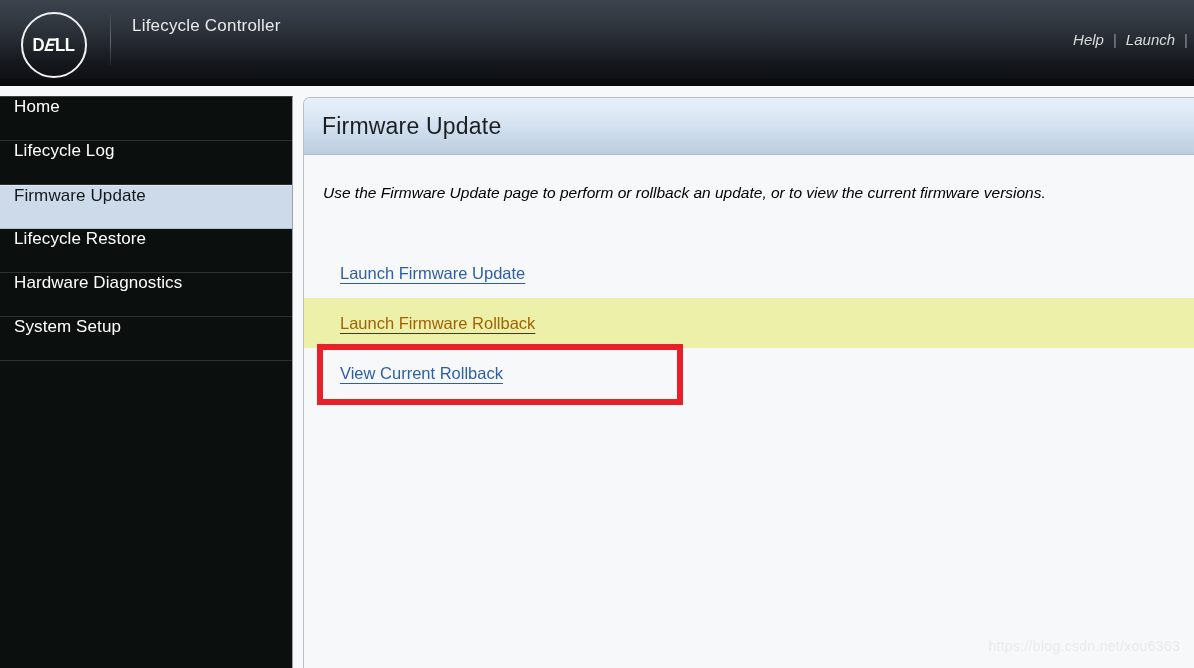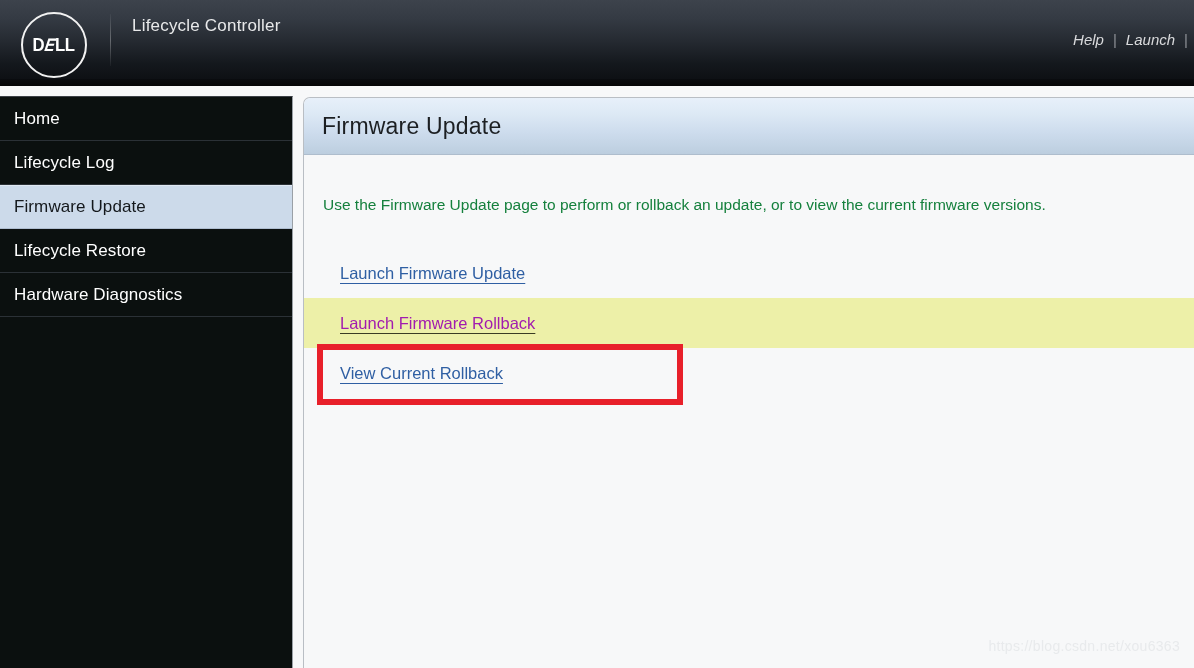--- a/index.html
+++ b/index.html
@@ -108,21 +108,20 @@
     height: 572px;
     background: #0b100f;
     border-top: 1px solid #3c4147;
     border-right: 1px solid #9aa0a6;
     overflow: hidden;
   }
   .nav-item {
     position: relative;
     height: 44px;
     display: flex;
-    align-items: center;
     padding-left: 14px;
     color: #ffffff;
     font-size: 17px;
     letter-spacing: 0.1px;
     border-bottom: 1px solid #2b3136;
     cursor: default;
     white-space: nowrap;
   }
   .nav-item.selected {
     background: #ccdaea;
@@ -161,24 +160,25 @@
   }
   .page-title {
     margin-left: 18px;
     font-size: 23px;
     color: #1c1f22;
     letter-spacing: 0.2px;
   }
 
   .page-desc {
     position: absolute;
-    left: 19px; top: 98px;
+    left: 19px; top: 86px;
     font-size: 15.5px;
-    color: #15803d;
-    white-space: nowrap;
+    color: #000000;
+    white-space: nowrap;
+    font-style: italic;
   }
 
   .link-list {
     position: absolute;
     left: 0; top: 150px;
     width: 900px;
   }
   .link-row {
     position: relative;
     height: 50px;
@@ -191,21 +191,21 @@
   }
   .link-row a {
     font-size: 16.5px;
     color: #2f5fa3;
     text-decoration: underline;
     text-underline-offset: 4px;
     white-space: nowrap;
     cursor: pointer;
   }
   .link-row.highlight a {
-    color: #a21caf;
+    color: #a16207;
     text-decoration-color: #3a3c23;
   }
 
   
   .annotation-box {
     position: absolute;
     left: 317px; top: 344px;
     width: 366px; height: 61px;
     border: 6px solid #e8202a;
     background: transparent;
@@ -253,20 +253,23 @@
       <span>Lifecycle Log</span>
     </div>
     <div class="nav-item selected">
       <span>Firmware Update</span>
     </div>
     <div class="nav-item">
       <span>Lifecycle Restore</span>
     </div>
     <div class="nav-item">
       <span>Hardware Diagnostics</span>
+    </div>
+    <div class="nav-item">
+      <span>System Setup</span>
     </div>
   </div>
 
   <div class="content">
 
     <div class="page-banner">
       <div class="page-title">Firmware Update</div>
     </div>
 
     <div class="page-desc">Use the Firmware Update page to perform or rollback an update, or to view the current firmware versions.</div>

